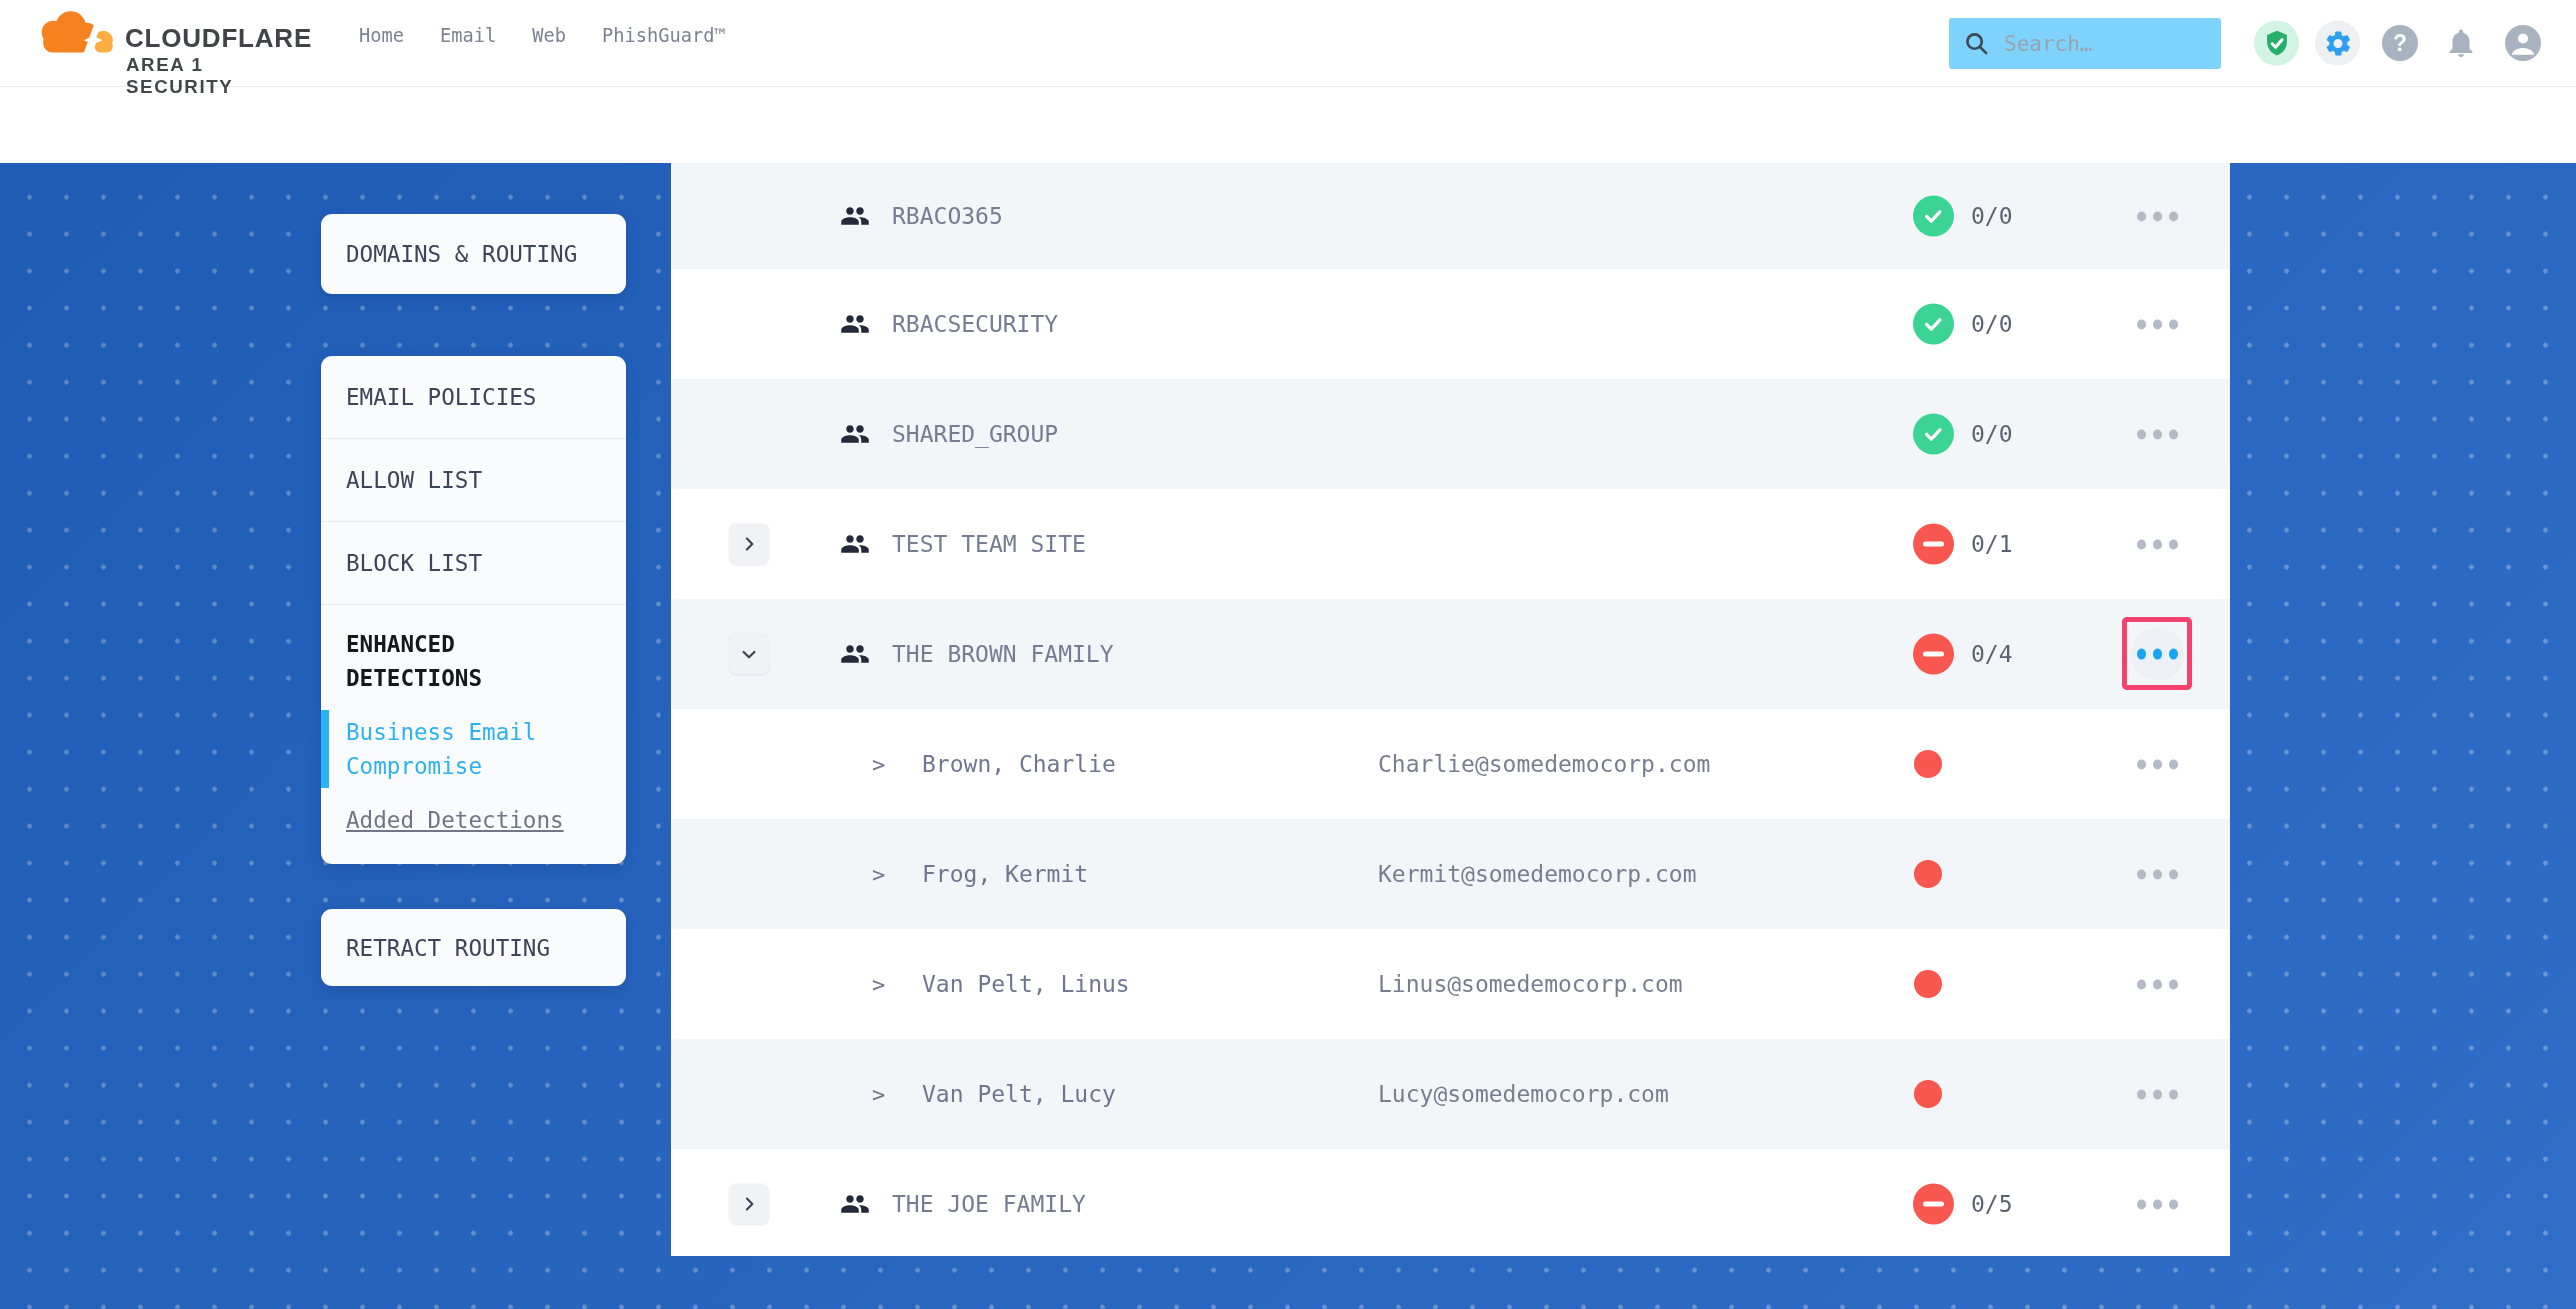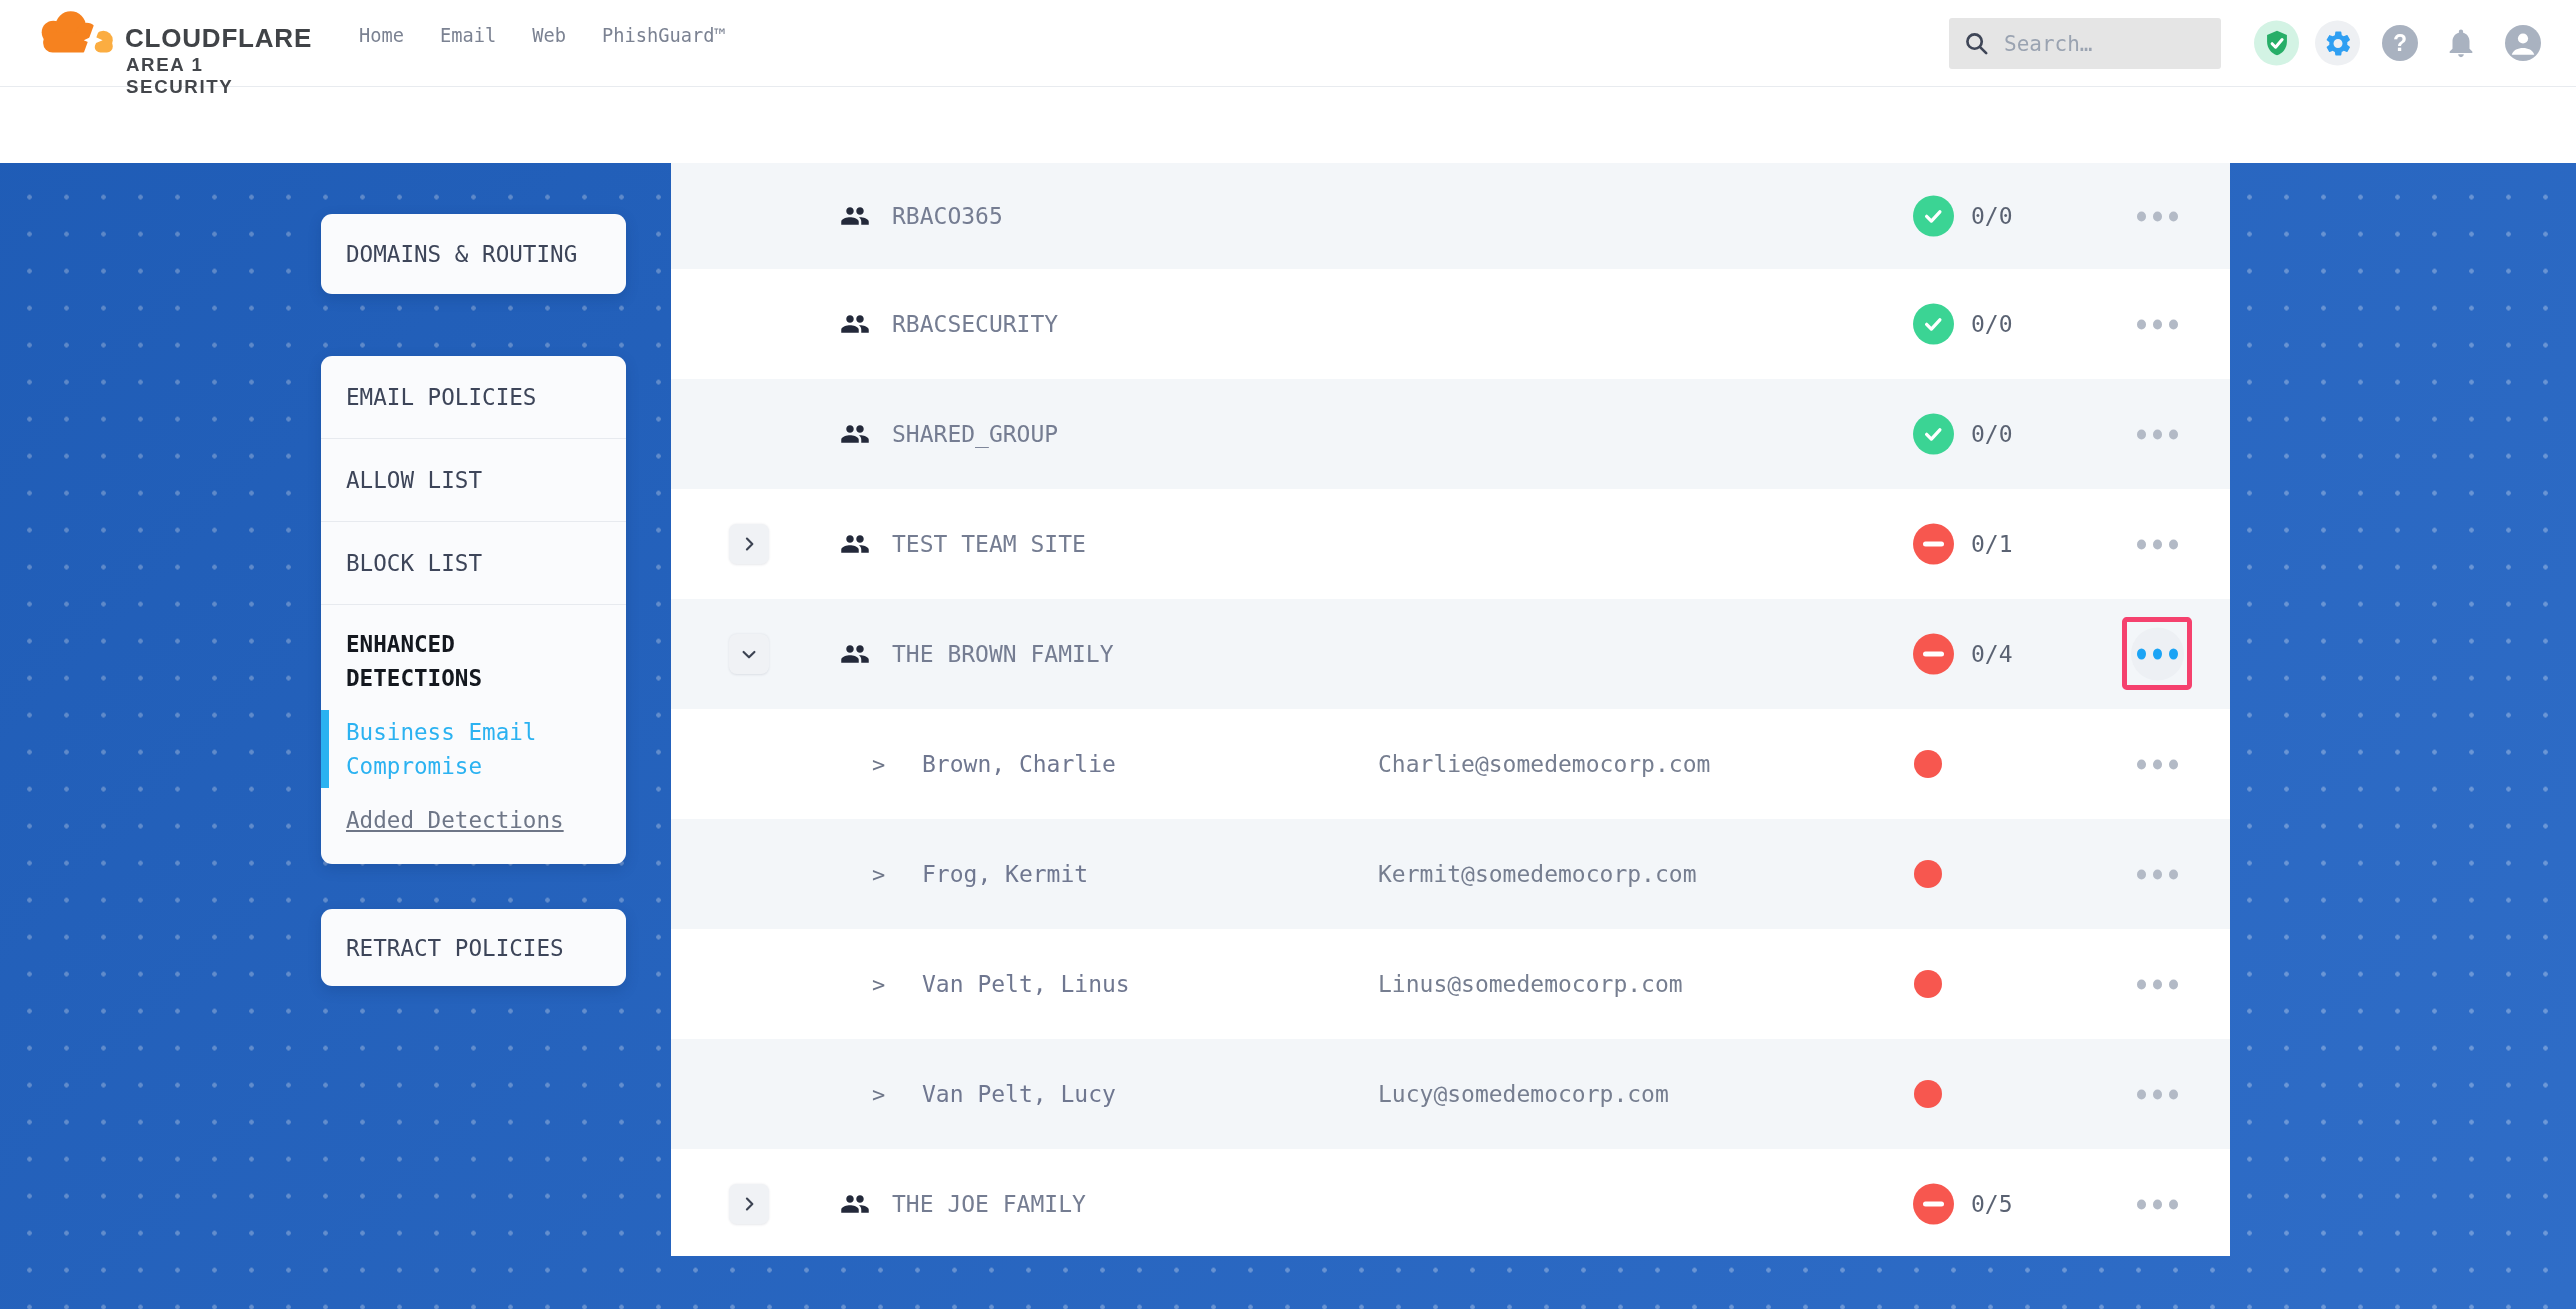--- a/index.html
+++ b/index.html
@@ -9,21 +9,21 @@
 
   
   .header { position:absolute; left:0; top:0; width:2576px; height:87px; background:#ffffff; border-bottom:1.6px solid #e8ebef; z-index:60; }
   .logo { position:absolute; left:33px; top:6.2px; width:280px; height:75px; cursor:pointer; }
   .logo-cloud { position:absolute; left:0; top:3.1px; }
   .logo-brand { position:absolute; left:92px; top:17px; font-family:"Liberation Sans","DejaVu Sans",sans-serif; font-weight:bold; font-size:26px; letter-spacing:0.8px; color:#404347; }
   .logo-sub { position:absolute; left:93px; top:48px; font-family:"Liberation Sans","DejaVu Sans",sans-serif; font-weight:bold; font-size:18.7px; letter-spacing:1.6px; color:#43464b; }
   .topnav { position:absolute; left:359px; top:0; height:71px; display:flex; align-items:center; gap:36px;justify-content:center; }
   .topnav a { font-size:18.7px; color:#7b8292; text-decoration:none; cursor:pointer; white-space:nowrap; }
 
-  .search { position:absolute; left:1949px; top:18px; width:272px; height:51px; background:#e5e5e5; border-radius:3px; display:flex; align-items:center; padding:0 14px; }
+  .search { position:absolute; left:1949px; top:18px; width:272px; height:51px; background:#7dd3fc; border-radius:3px; display:flex; align-items:center; padding:0 14px; }
   .search svg { flex:0 0 auto; }
   .search input { border:none; outline:none; background:transparent; margin-left:12.5px; width:187px; font-family:inherit; font-size:21px; color:#3d4456; }
   .search input::placeholder { color:#9aa3b1; }
 
   .hicon { position:absolute; top:50%; transform:translateY(-50%); border:none; padding:0; background:transparent; cursor:pointer; display:flex; align-items:center; justify-content:center; }
   .disc { border-radius:50%; display:flex; align-items:center; justify-content:center; }
   .disc.shield-bg { width:45px; height:45px; background:#d3f3e4; }
   .disc.gear-bg { width:45px; height:45px; background:#eef0f3; }
   .disc.gray-bg { width:36px; height:36px; background:#a9b2c0; overflow:hidden; }
   .help-q { color:#ffffff; font-family:"Liberation Sans",sans-serif; font-weight:bold; font-size:23px; line-height:1; }
@@ -175,21 +175,21 @@
       <div class="side-item">EMAIL POLICIES</div>
       <div class="side-item">ALLOW LIST</div>
       <div class="side-item">BLOCK LIST</div>
       <div class="ed-block">
         <div class="ed-title">ENHANCED DETECTIONS</div>
         <div class="ed-sub active">Business Email Compromise</div>
         <div class="ed-sub muted">Added Detections</div>
       </div>
     </div>
 
-    <div class="card card-3">RETRACT POLICIES</div>
+    <div class="card card-3">RETRACT ROUTING</div>
 
     <div class="panel">
 
       <div class="row first light">
         <span class="gicon">
           <svg width="34" height="30" viewBox="0 0 24 24">
               <path fill="#23293a" d="M16 11c1.66 0 2.99-1.34 2.99-3S17.66 5 16 5c-1.66 0-3 1.34-3 3s1.34 3 3 3zm-8 0c1.66 0 2.99-1.34 2.99-3S9.66 5 8 5C6.34 5 5 6.34 5 8s1.34 3 3 3zm0 2c-2.33 0-7 1.17-7 3.5V19h14v-2.5c0-2.33-4.67-3.5-7-3.5zm8 0c-.29 0-.62.02-.97.05 1.16.84 1.97 1.97 1.97 3.45V19h6v-2.5c0-2.33-4.67-3.5-7-3.5z"></path>
             </svg>
         </span>
         <span class="gname">RBACO365</span>

